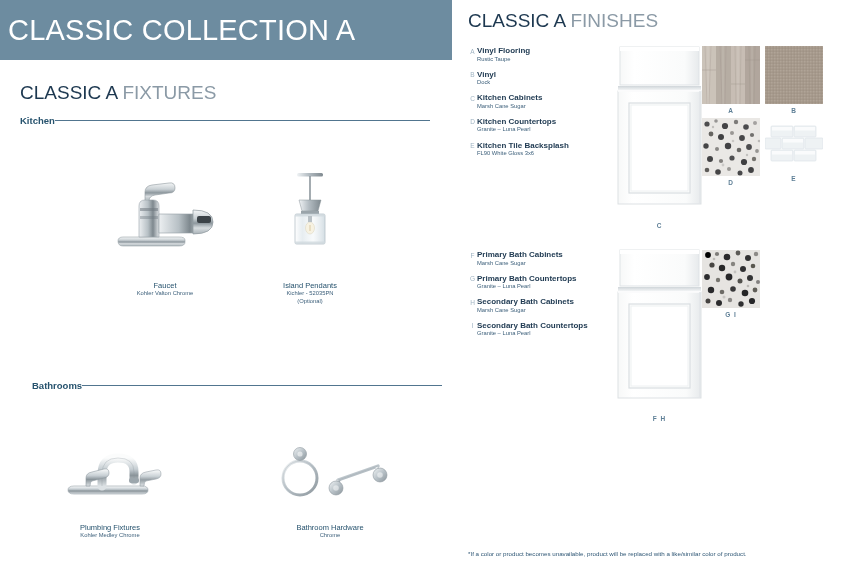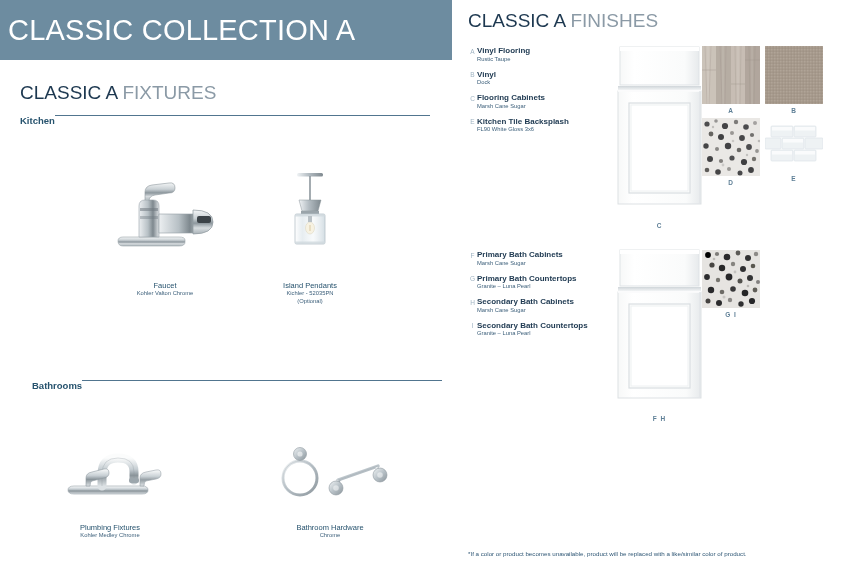--- a/index.html
+++ b/index.html
@@ -26,21 +26,21 @@
 
   
   .left-col{position:absolute;left:0;top:60px;width:452px;height:509px;}
 
   .sec-title{
     position:absolute;left:20px;font-size:19px;font-weight:400;white-space:nowrap;
   }
   .sec-title .t1{color:#1d3850;}
   .sec-title .t2{color:#8b9aa6;}
 
-  .group{position:absolute;left:20px;width:410px;display:flex;align-items:flex-start;}
+  .group{position:absolute;left:20px;width:410px;display:flex;align-items:center;}
   .group-label{font-size:9.5px;font-weight:bold;color:#27536e;white-space:nowrap;}
   .group-rule{flex:1;height:1px;background:#51758f;}
 
   .fixture{position:absolute;text-align:center;}
   .fixture-art{display:flex;align-items:flex-end;justify-content:center;}
   .cap-name{font-size:7.5px;font-weight:normal;color:#27536e;line-height:1.25;margin-top:21px;}
   .cap-sub{font-size:5.8px;color:#3c5f7a;line-height:1.3;}
 
   
   .right-col{position:absolute;left:460px;top:0;width:393px;height:569px;}
@@ -255,22 +255,29 @@
       <div class="legend-row">
         <div class="legend-key">B</div>
         <div>
           <div class="legend-name">Vinyl</div>
           <div class="legend-sub">Dock</div>
         </div>
       </div>
       <div class="legend-row">
         <div class="legend-key">C</div>
         <div>
-          <div class="legend-name">Flooring Cabinets</div>
+          <div class="legend-name">Kitchen Cabinets</div>
           <div class="legend-sub">Marsh Cane Sugar</div>
+        </div>
+      </div>
+      <div class="legend-row">
+        <div class="legend-key">D</div>
+        <div>
+          <div class="legend-name">Kitchen Countertops</div>
+          <div class="legend-sub">Granite – Luna Pearl</div>
         </div>
       </div>
       <div class="legend-row">
         <div class="legend-key">E</div>
         <div>
           <div class="legend-name">Kitchen Tile Backsplash</div>
           <div class="legend-sub">FL90 White Gloss 3x6</div>
         </div>
       </div>
     </div>

